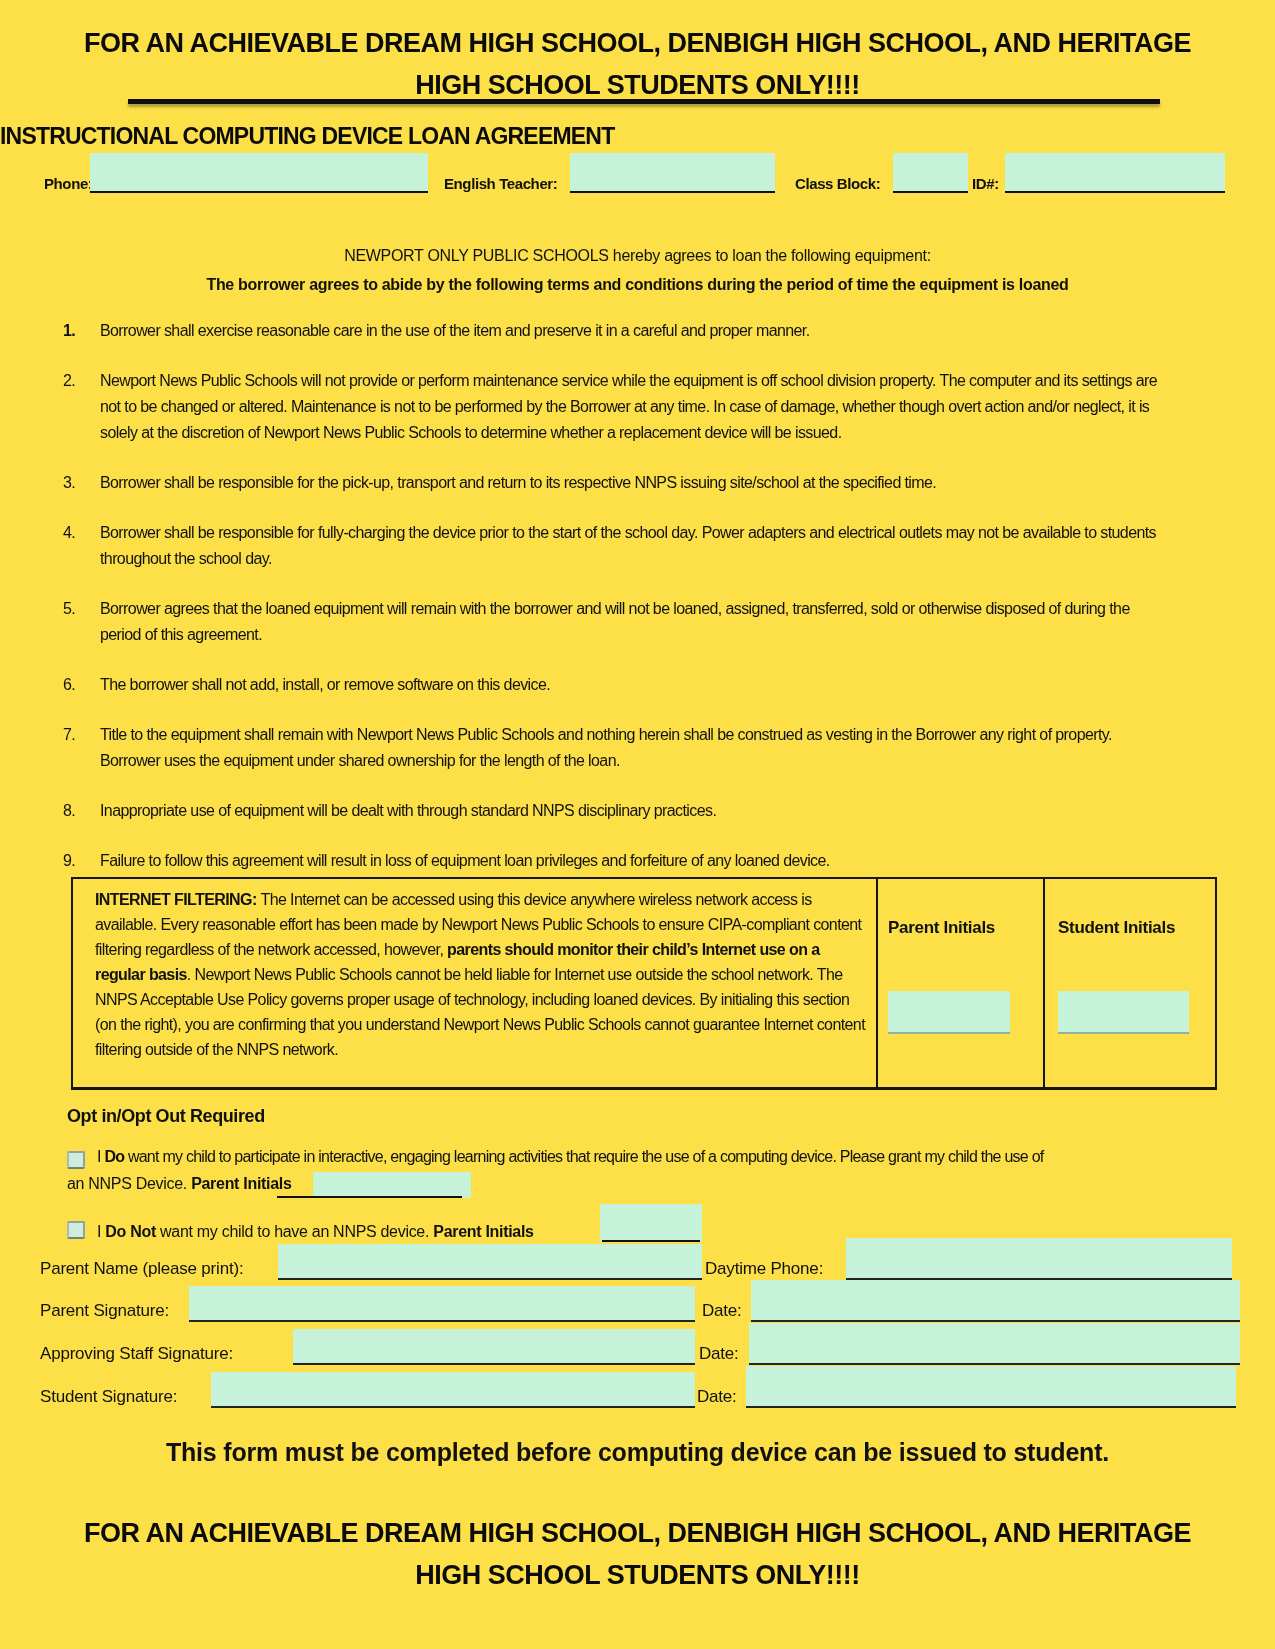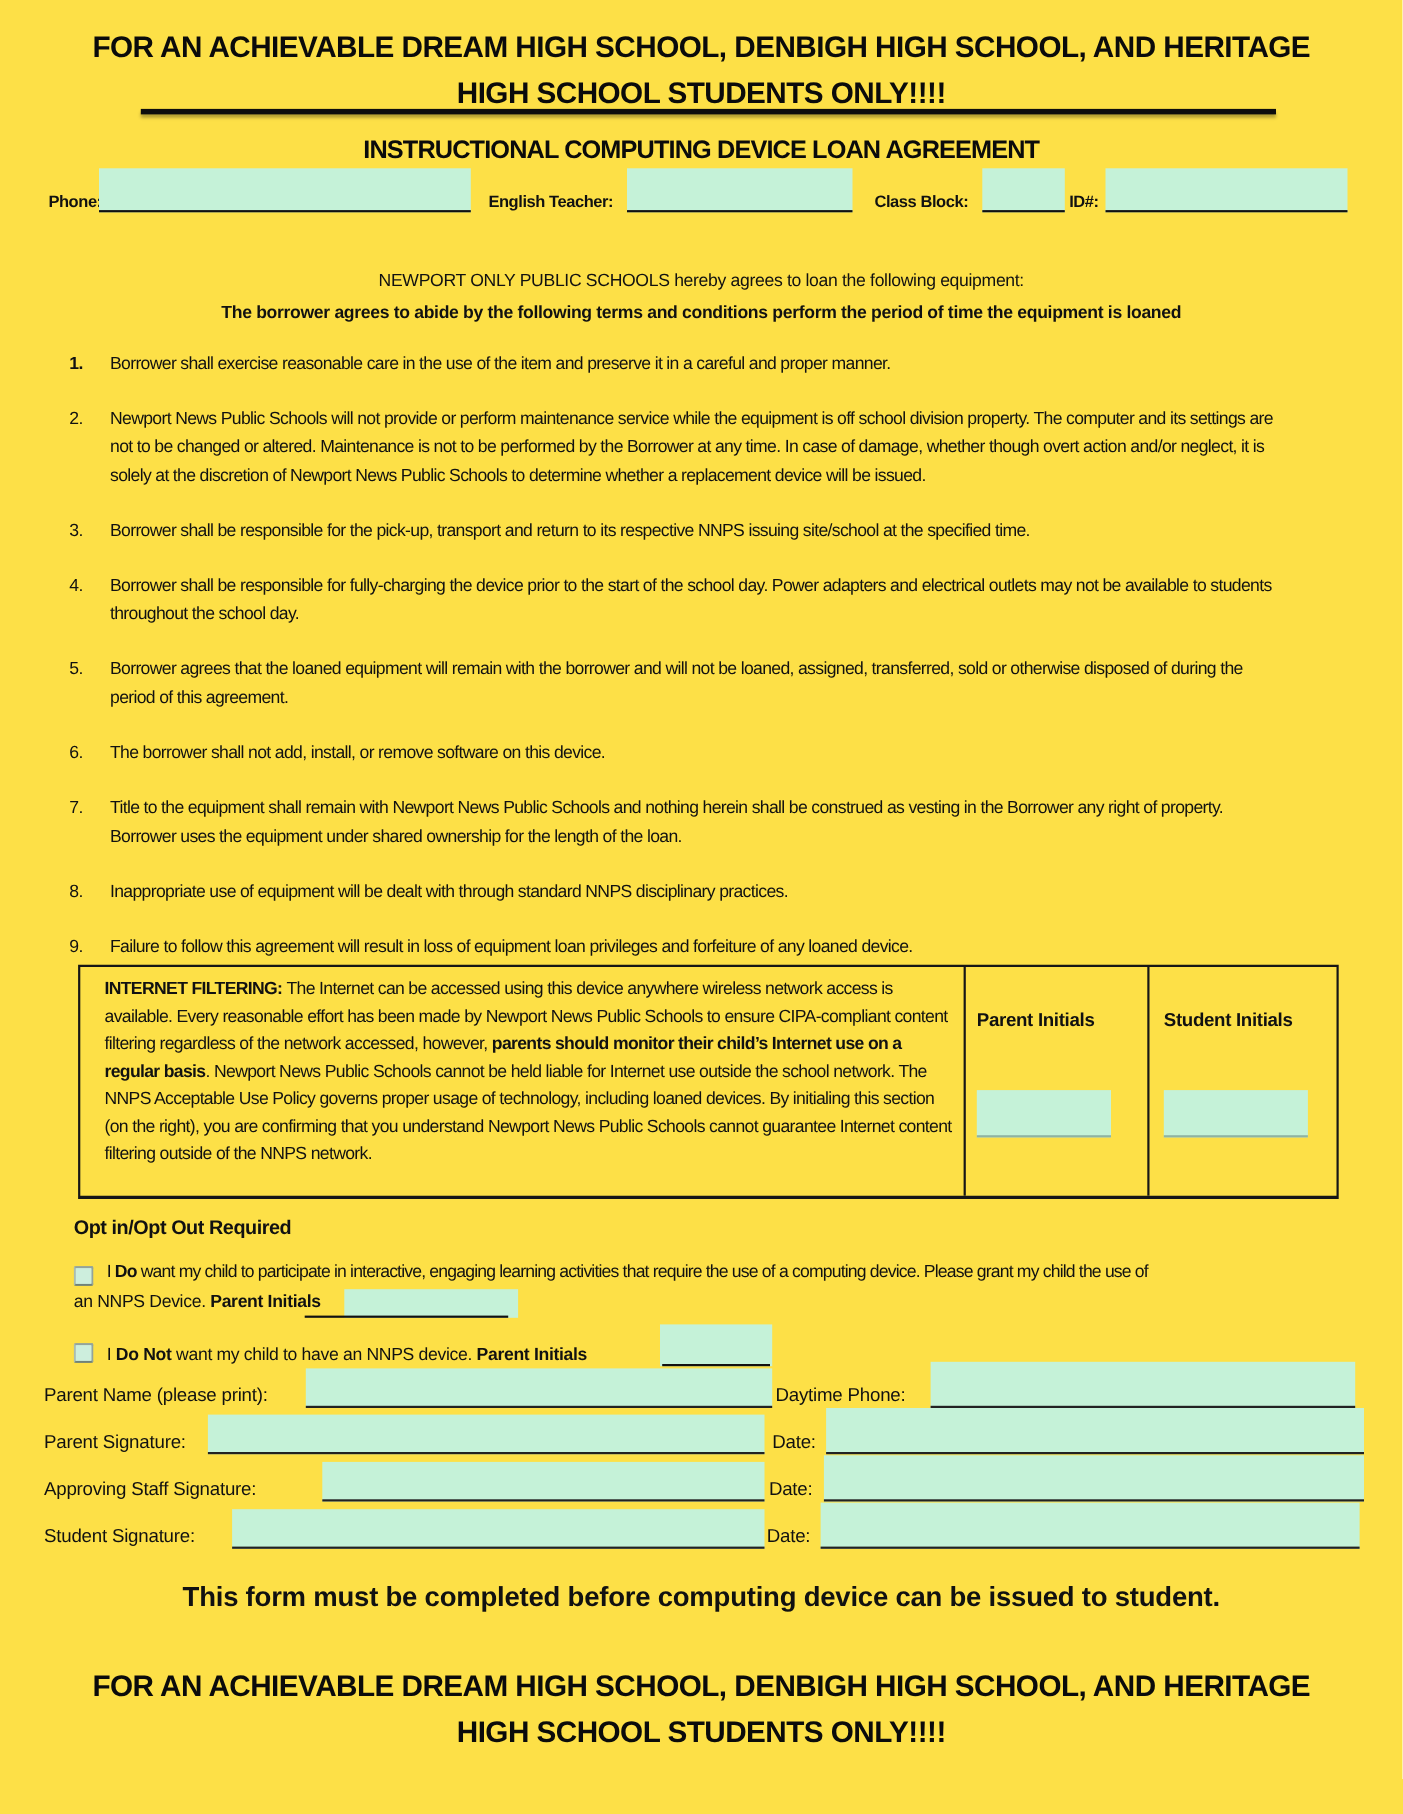--- a/index.html
+++ b/index.html
@@ -5,21 +5,21 @@
   html,body{margin:0;padding:0;background:#ffffff;}
   .page{position:relative;width:1275px;height:1649px;background:#fde047;overflow:hidden;
         font-family:"Liberation Sans",sans-serif;color:#111;}
 
   
   .bigline{position:absolute;left:0;width:1275px;text-align:center;
            font-size:27px;font-weight:bold;letter-spacing:-0.5px;white-space:nowrap;color:#0b0b0b;}
   .hdr1{top:28px;} .hdr2{top:70px;}
   .rule{position:absolute;top:99px;left:128px;width:1032px;height:5px;background:#0d0d0d;
         box-shadow:0 3px 3px rgba(0,0,0,0.30);}
-  .title{position:absolute;top:123px;left:0;width:1275px;text-align:center;
+  .title{position:absolute;top:123px;left:0;width:1275px;text-align:left;
          font-size:23px;font-weight:bold;letter-spacing:-0.8px;color:#0b0b0b;}
   .ftr1{top:1518px;} .ftr2{top:1560px;}
 
   
   .namerow{position:absolute;top:151px;left:0;width:1275px;height:42px;}
   .namerow .lbl{position:absolute;bottom:1px;font-size:15px;font-weight:bold;
                 letter-spacing:-0.4px;white-space:nowrap;}
   .field{position:absolute;top:2px;bottom:0;background:#c5f2d8;border-bottom:2px solid #111;}
   .lbl-name{left:44px;}  .fld-name{left:90px;width:338px;}
   .lbl-teacher{left:444px;} .fld-teacher{left:570px;width:205px;}
@@ -100,21 +100,21 @@
     <div class="field fld-name"></div>
     <span class="lbl lbl-teacher">English Teacher:</span>
     <div class="field fld-teacher"></div>
     <span class="lbl lbl-block">Class Block:</span>
     <div class="field fld-block"></div>
     <span class="lbl lbl-id">ID#:</span>
     <div class="field fld-id"></div>
   </div>
 
   <div class="introline">NEWPORT ONLY PUBLIC SCHOOLS hereby agrees to loan the following equipment:</div>
-  <div class="introbold">The borrower agrees to abide by the following terms and conditions perform the period of time the equipment is loaned</div>
+  <div class="introbold">The borrower agrees to abide by the following terms and conditions during the period of time the equipment is loaned</div>
 
   <div class="terms">
     <div class="term">
       <span class="tnum">1.</span>
       <span class="ttext">Borrower shall exercise reasonable care in the use of the item and preserve it in a careful and proper manner.</span>
     </div>
     <div class="term">
       <span class="tnum">2.</span>
       <span class="ttext">Newport News Public Schools will not provide or perform maintenance service while the equipment is off school division property.  The computer and its settings are not to be changed or altered. Maintenance is not to be performed by the Borrower at any time.  In case of damage, whether though overt action and/or neglect, it is solely at the discretion of Newport News Public Schools to determine whether a replacement device will be issued.</span>
     </div>

